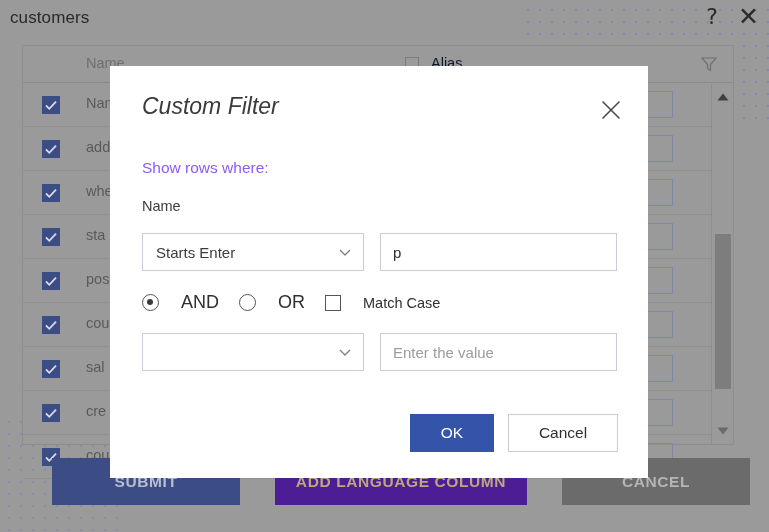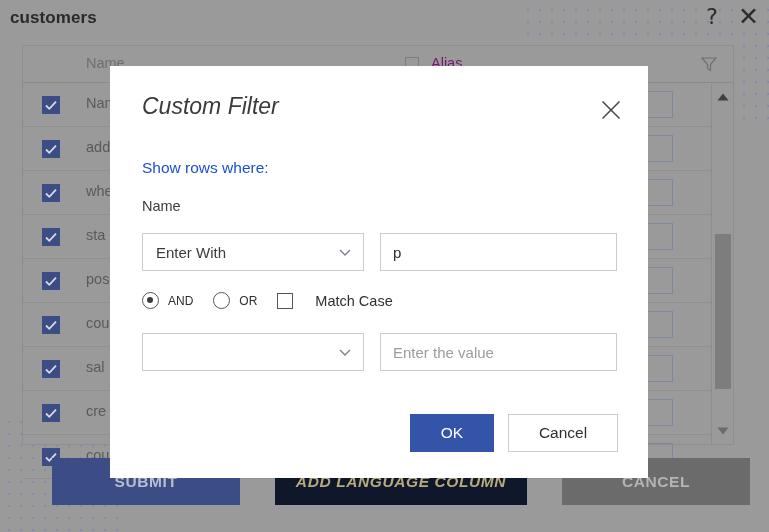--- a/index.html
+++ b/index.html
@@ -47,21 +47,21 @@
     background-size: 12px 12px;
     background-position: 3px 4px;
     opacity: 0.75;
   }
 
   .app-title {
     position: absolute;
     left: 10px;
     top: 8px;
     font-size: 17px;
-    font-weight: bold;
+    font-weight: normal;
     color: #2a2a2a;
     letter-spacing: 0.1px;
   }
   .hdr-icons {
     position: absolute;
     top: 4px;
     right: 10px;
     display: flex;
     align-items: center;
     gap: 20px;
@@ -106,21 +106,21 @@
     width: 14px;
     height: 14px;
     border: 1.5px solid #7c7c7c;
     box-sizing: border-box;
   }
   .col-alias-hd {
     position: absolute;
     left: 408px;
     top: 9px;
     font-size: 14.5px;
-    color: #701a75;
+    color: #0f172a;
   }
   .funnel-icon {
     position: absolute;
     right: 16px;
     top: 10px;
     width: 16px;
     height: 16px;
     cursor: pointer;
   }
 
@@ -207,21 +207,21 @@
     display: flex;
     align-items: center;
     justify-content: center;
     font-size: 15.5px;
     font-weight: bold;
     letter-spacing: 0.6px;
     cursor: pointer;
     box-sizing: border-box;
   }
   .act-submit { width: 188px; background: #3c4d86; color: #b9bdd0; }
-  .act-add    { width: 252px; background: #0f172a; color: #b9a97e; font-style: italic; }
+  .act-add    { width: 252px; background: #4c1d95; color: #b9a97e; }
   .act-cancel { width: 188px; background: #6b6b6b; color: #b5b5b5; }
 
   
   .dialog {
     position: absolute;
     left: 110px;
     top: 66px;
     width: 538px;
     height: 412px;
     background: #ffffff;
@@ -245,21 +245,21 @@
     display: flex;
     align-items: center;
     justify-content: center;
     cursor: pointer;
   }
   .dlg-subtitle {
     position: absolute;
     left: 32px;
     top: 93px;
     font-size: 15.5px;
-    color: #1d4ed8;
+    color: #8b5cf6;
   }
   .dlg-fieldlabel {
     position: absolute;
     left: 32px;
     top: 132px;
     font-size: 14.5px;
     color: #3c3c3c;
   }
 
   .frow { position: absolute; left: 32px; }
@@ -334,23 +334,23 @@
     content: "";
     position: absolute;
     left: 3.6px;
     top: 3.6px;
     width: 6px;
     height: 6px;
     border-radius: 50%;
     background: #3a3a3a;
   }
   .logic-lbl {
-    font-size: 12px;
+    font-size: 18px;
     color: #2f2f2f;
-    margin-left: 9px;
+    margin-left: 22px;
     margin-right: 20px;
   }
   .chk {
     width: 16px;
     height: 16px;
     border: 1.8px solid #555;
     box-sizing: border-box;
     cursor: pointer;
     flex: none;
     position: relative;
@@ -533,21 +533,21 @@
         <line x1="2.5" y1="2.5" x2="19.5" y2="19.5" stroke="#4a4a4a" stroke-width="1.6"></line>
         <line x1="19.5" y1="2.5" x2="2.5" y2="19.5" stroke="#4a4a4a" stroke-width="1.6"></line>
       </svg>
     </div>
 
     <div class="dlg-subtitle">Show rows where:</div>
     <div class="dlg-fieldlabel">Name</div>
 
     <div class="frow r1">
       <div class="select-box">
-        <span class="sv">Enter With</span>
+        <span class="sv">Starts Enter</span>
         <svg class="chev" viewBox="0 0 16 16">
           <polyline points="3,6 8,11 13,6" fill="none" stroke="#777e8c" stroke-width="1.3"></polyline>
         </svg>
       </div>
       <div class="value-box">
         <input type="text" value="p" style="">
       </div>
     </div>
 
     <div class="logic-row">

